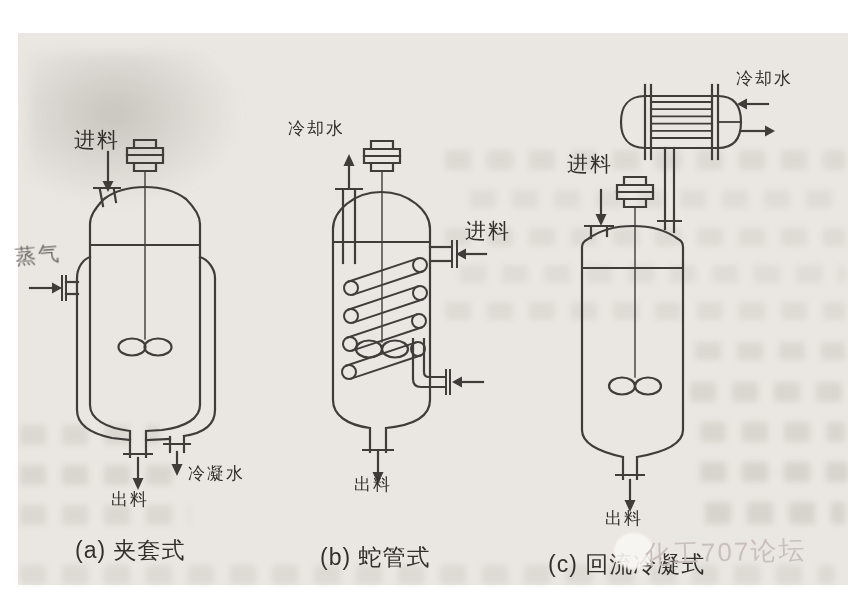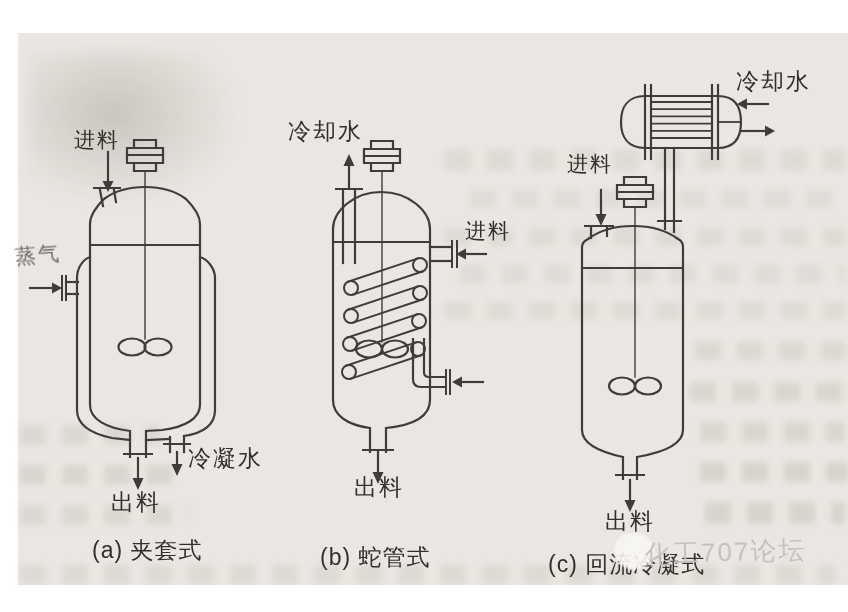--- a/index.html
+++ b/index.html
@@ -9,21 +9,21 @@
   #stage{position:relative;width:848px;height:612px;background:#fff;overflow:hidden;
          font-family:"Liberation Sans","DejaVu Sans",sans-serif;}
   #scan-page{position:absolute;left:18px;top:33px;width:830px;height:552px;background:var(--scan);}
   .bleed{position:absolute;filter:blur(3px);pointer-events:none;
          background:repeating-linear-gradient(90deg, rgba(152,146,137,.5) 0 26px, rgba(152,146,137,0) 26px 42px);}
   .blob{position:absolute;filter:blur(6px);pointer-events:none;
         background:radial-gradient(ellipse at 40% 40%, rgba(140,135,128,.35), rgba(140,135,128,0) 70%);}
   svg{position:absolute;left:0;top:0;}
   svg *{vector-effect:non-scaling-stroke;}
   .lbl{position:absolute;color:var(--text);font-size:21px;letter-spacing:2px;white-space:nowrap;line-height:1;}
-  .lbl-big{font-size:23px;}
+  .lbl-big{font-size:17px;}
   .caption{position:absolute;color:var(--text);font-size:23px;letter-spacing:1px;white-space:nowrap;line-height:1;}
   .steam{color:var(--faint);transform:rotate(-5deg);filter:blur(.4px);}
   #watermark{position:absolute;left:645px;top:535px;font-size:26px;letter-spacing:2px;
              color:var(--wm);transform:rotate(-2deg);white-space:nowrap;}
   #wm-blob{position:absolute;left:614px;top:533px;width:40px;height:36px;border-radius:50%;
            background:rgba(248,246,243,.9);filter:blur(1px);}
 </style>
 </head>
 <body>
 
@@ -236,22 +236,22 @@
       <g>
         <ellipse cx="622" cy="386" rx="13" ry="8.5"></ellipse>
         <ellipse cx="648" cy="386" rx="13" ry="8.5"></ellipse>
       </g>
     </g>
   </svg>
 
   <div class="lbl" style="left:74px;top:129px;">进料</div>
   <div class="lbl steam" style="left:15px;top:244px;">蒸气</div>
   <div class="lbl lbl-big" style="left:111px;top:491px;">出料</div>
-  <div class="lbl lbl-big" style="left:188px;top:447px;">冷凝水</div>
-  <div class="caption" style="left:92px;top:539px;">(a) 夹套式</div>
+  <div class="lbl lbl-big" style="left:188px;top:465px;">冷凝水</div>
+  <div class="caption" style="left:75px;top:539px;">(a) 夹套式</div>
 
   <div class="lbl lbl-big" style="left:288px;top:120px;">冷却水</div>
   <div class="lbl" style="left:465px;top:220px;">进料</div>
   <div class="lbl lbl-big" style="left:354px;top:476px;">出料</div>
   <div class="caption" style="left:320px;top:546px;text-align:right;">(b) 蛇管式</div>
 
   <div class="lbl" style="left:567px;top:153px;">进料</div>
   <div class="lbl lbl-big" style="left:736px;top:70px;">冷却水</div>
   <div class="lbl lbl-big" style="left:605px;top:510px;">出料</div>
   <div class="caption" style="left:548px;top:553px;">(c) 回流冷凝式</div>

